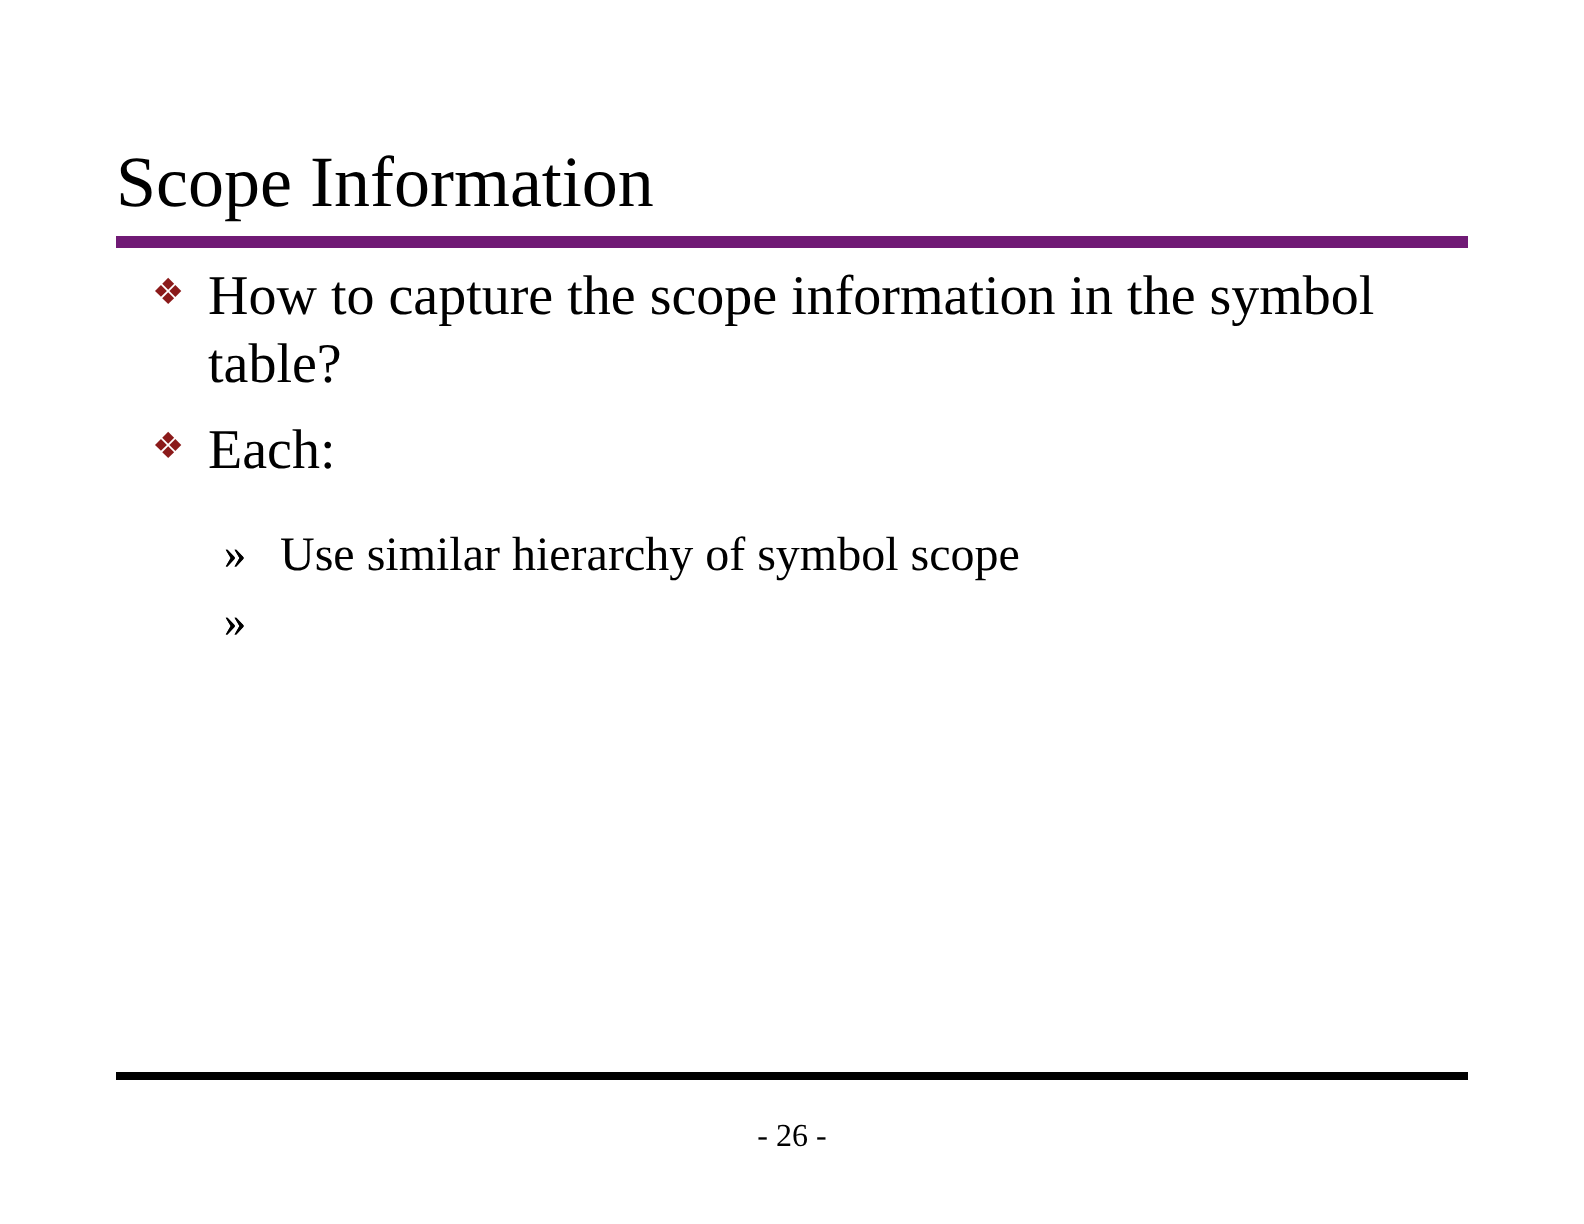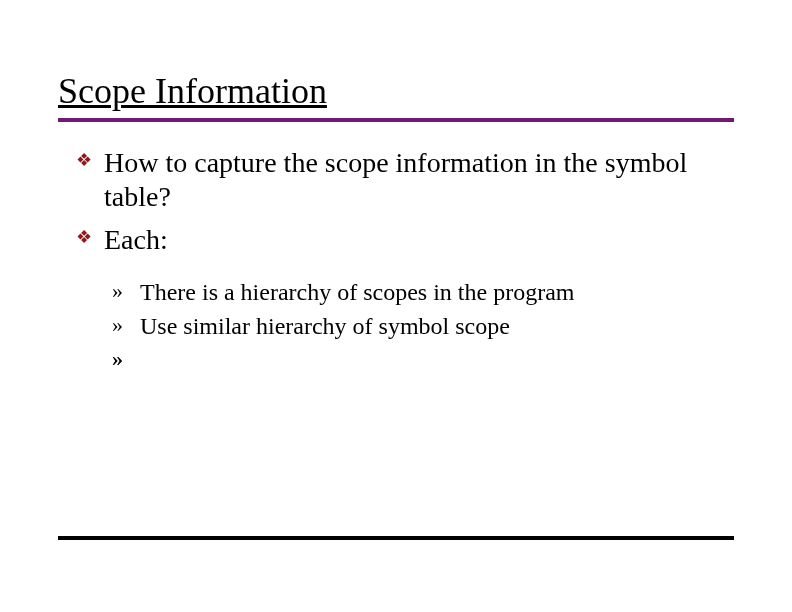--- a/index.html
+++ b/index.html
@@ -13,24 +13,23 @@
   }
   .slide {
     width: 100%;
     height: 100%;
     padding: 70px 58px 0 58px;
     position: relative;
   }
   .title {
     font-size: 36px;
     font-weight: 400;
-    border-bottom: 4px solid #701a75;
+    border-bottom: 6px solid #701a75;
     padding-bottom: 6px;
-    margin-bottom: 24px;
-    text-decoration: underline;
+    margin-bottom: 8px;
   }
   .level1 {
     list-style: none;
     padding-left: 18px;
     font-size: 28px;
     line-height: 1.2;
   }
   .level1 > li {
     position: relative;
     padding-left: 28px;
@@ -91,28 +90,28 @@
     </li>
     <li>
       <span class="bullet">❖</span>
       <span>Each:</span>
     </li>
   </ul>
 
   <ul class="level2">
     <li>
       <span class="bullet">»</span>
-      <span>There is a hierarchy of scopes in the program</span>
     </li>
     <li>
       <span class="bullet">»</span>
       <span>Use similar hierarchy of symbol scope</span>
     </li>
     <li>
       <span class="bullet">»</span>
     </li>
     <li>
       <span class="bullet">»</span>
     </li>
   </ul>
 
   <div class="footer-rule"></div>
+  <div class="page-num">- 26 -</div>
 </div>
 
 </body></html>

